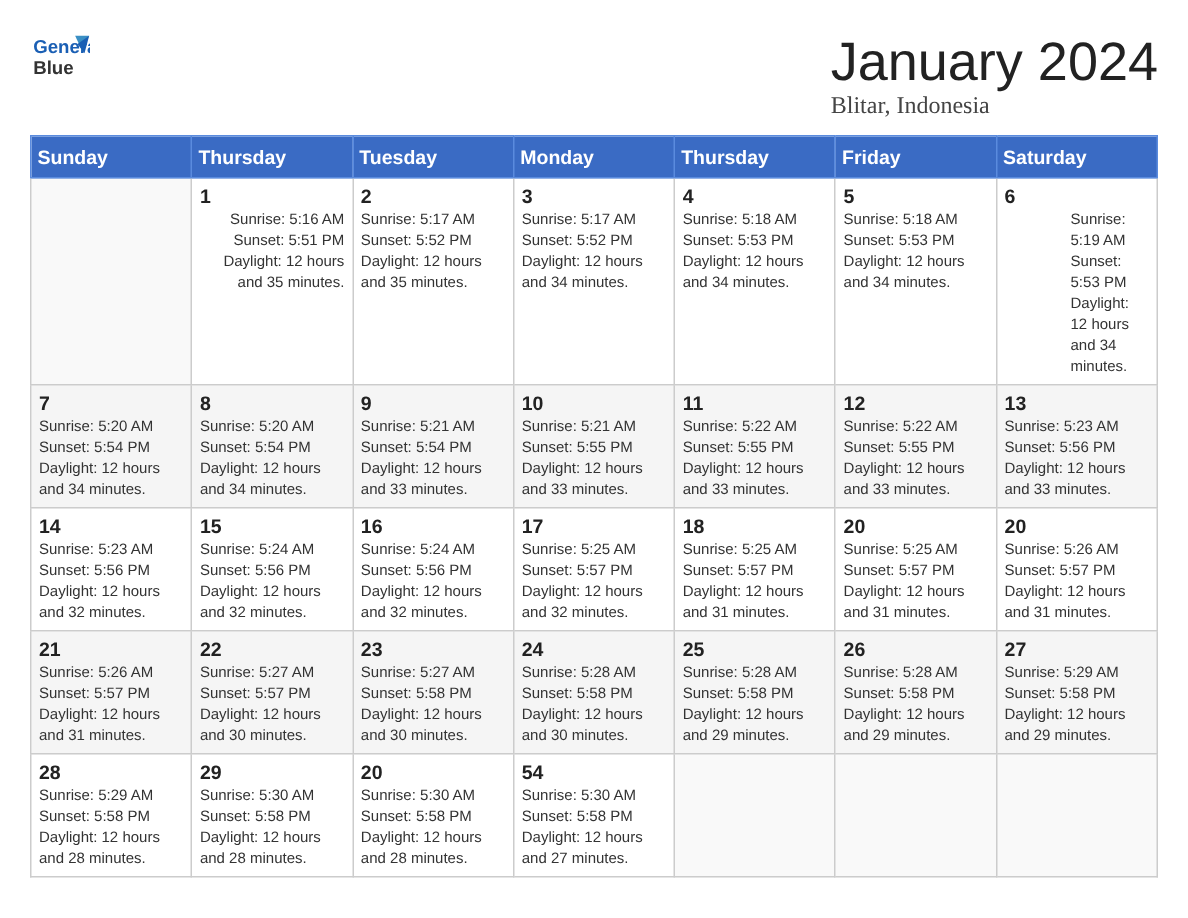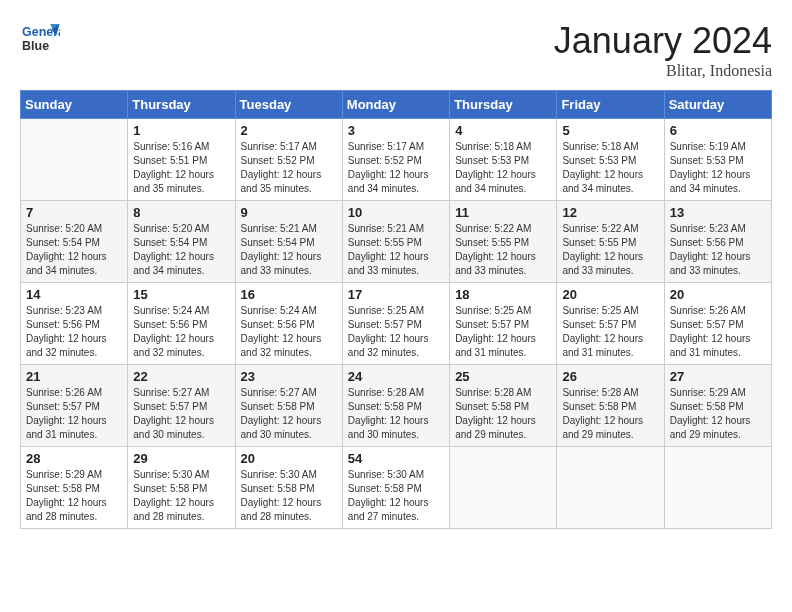--- a/index.html
+++ b/index.html
@@ -19,21 +19,21 @@
     .logo {
       display: flex;
       align-items: center;
       gap: 6px;
     }
     .logo-icon {
       width: 40px;
       height: 35px;
     }
     .title-block {
-      text-align: right;
+      text-align: left;
     }
     .month-title {
       font-size: 36px;
       font-weight: normal;
       color: #222;
     }
     .location {
       font-size: 16px;
       color: #444;
       font-family: Liberation Serif, serif;
@@ -107,21 +107,21 @@
         <th>Thursday</th>
         <th>Friday</th>
         <th>Saturday</th>
       </tr>
   </thead>
   <tbody id="calendar-body">
       <tr>
         <td class="empty-cell"></td>
         <td>
           <span class="day-num">1</span>
-          <div class="cell-info" style="white-space: pre-line;">Sunrise: 5:16 AM
+          <div class="cell-info" style="white-space: pre-line; text-align: right;">Sunrise: 5:16 AM
 Sunset: 5:51 PM
 Daylight: 12 hours
 and 35 minutes.</div>
         </td>
         <td>
           <span class="day-num">2</span>
           <div class="cell-info" style="white-space: pre-line;">Sunrise: 5:17 AM
 Sunset: 5:52 PM
 Daylight: 12 hours
 and 35 minutes.</div>
@@ -142,21 +142,21 @@
         </td>
         <td>
           <span class="day-num">5</span>
           <div class="cell-info" style="white-space: pre-line;">Sunrise: 5:18 AM
 Sunset: 5:53 PM
 Daylight: 12 hours
 and 34 minutes.</div>
         </td>
         <td>
           <span class="day-num">6</span>
-          <div class="cell-info" style="white-space: pre-line;">Sunrise: 5:19 AM
+          <div class="cell-info" style="white-space: pre-line; margin-left: 44px;">Sunrise: 5:19 AM
 Sunset: 5:53 PM
 Daylight: 12 hours
 and 34 minutes.</div>
         </td>
       </tr>
       <tr>
         <td>
           <span class="day-num">7</span>
           <div class="cell-info" style="white-space: pre-line;">Sunrise: 5:20 AM
 Sunset: 5:54 PM

